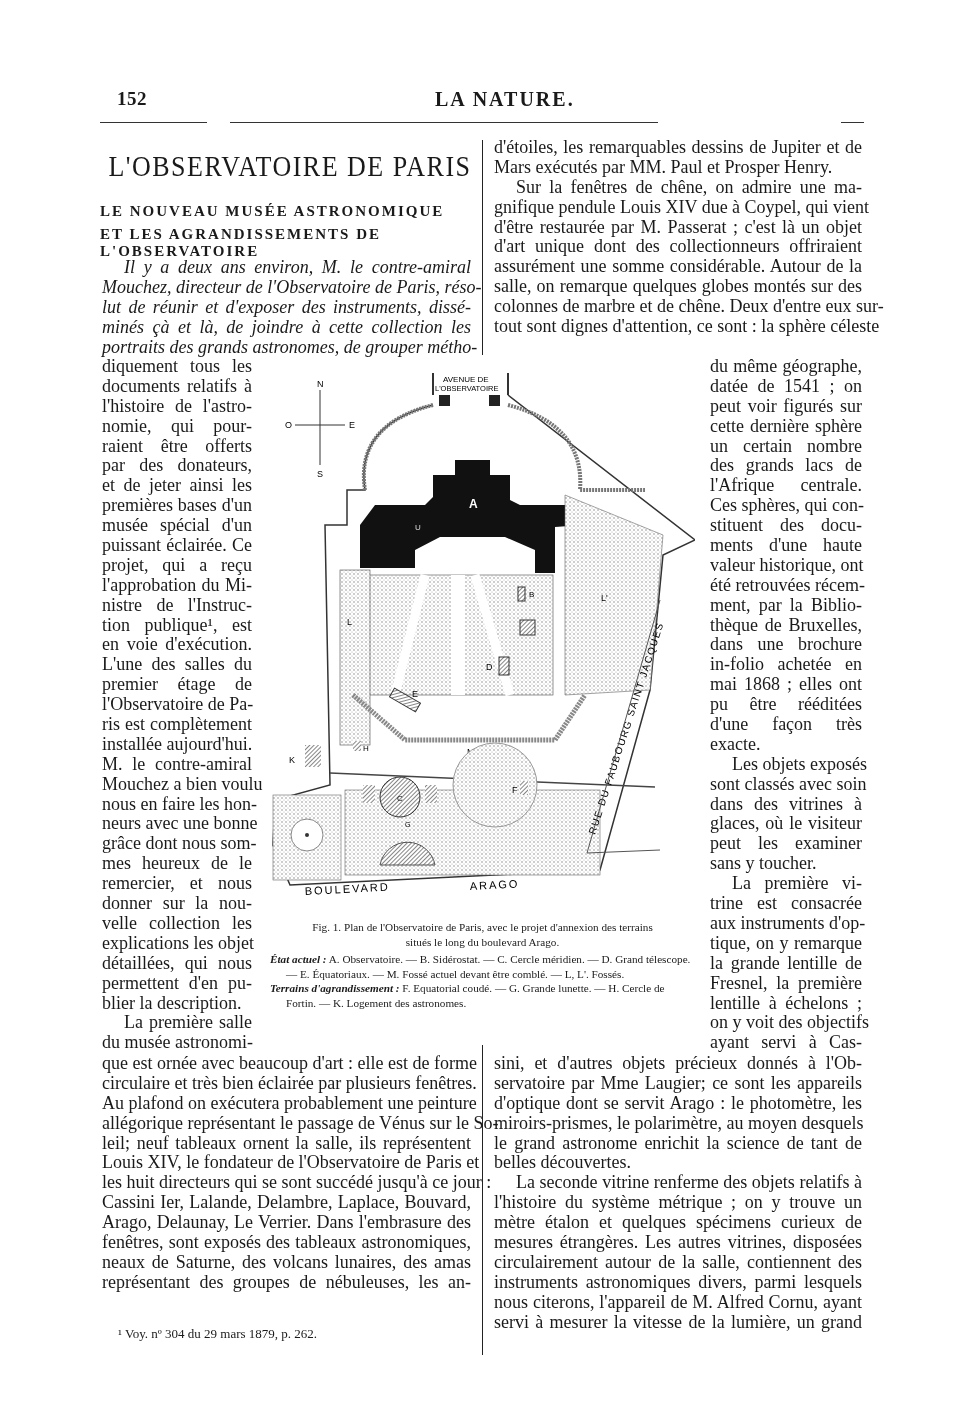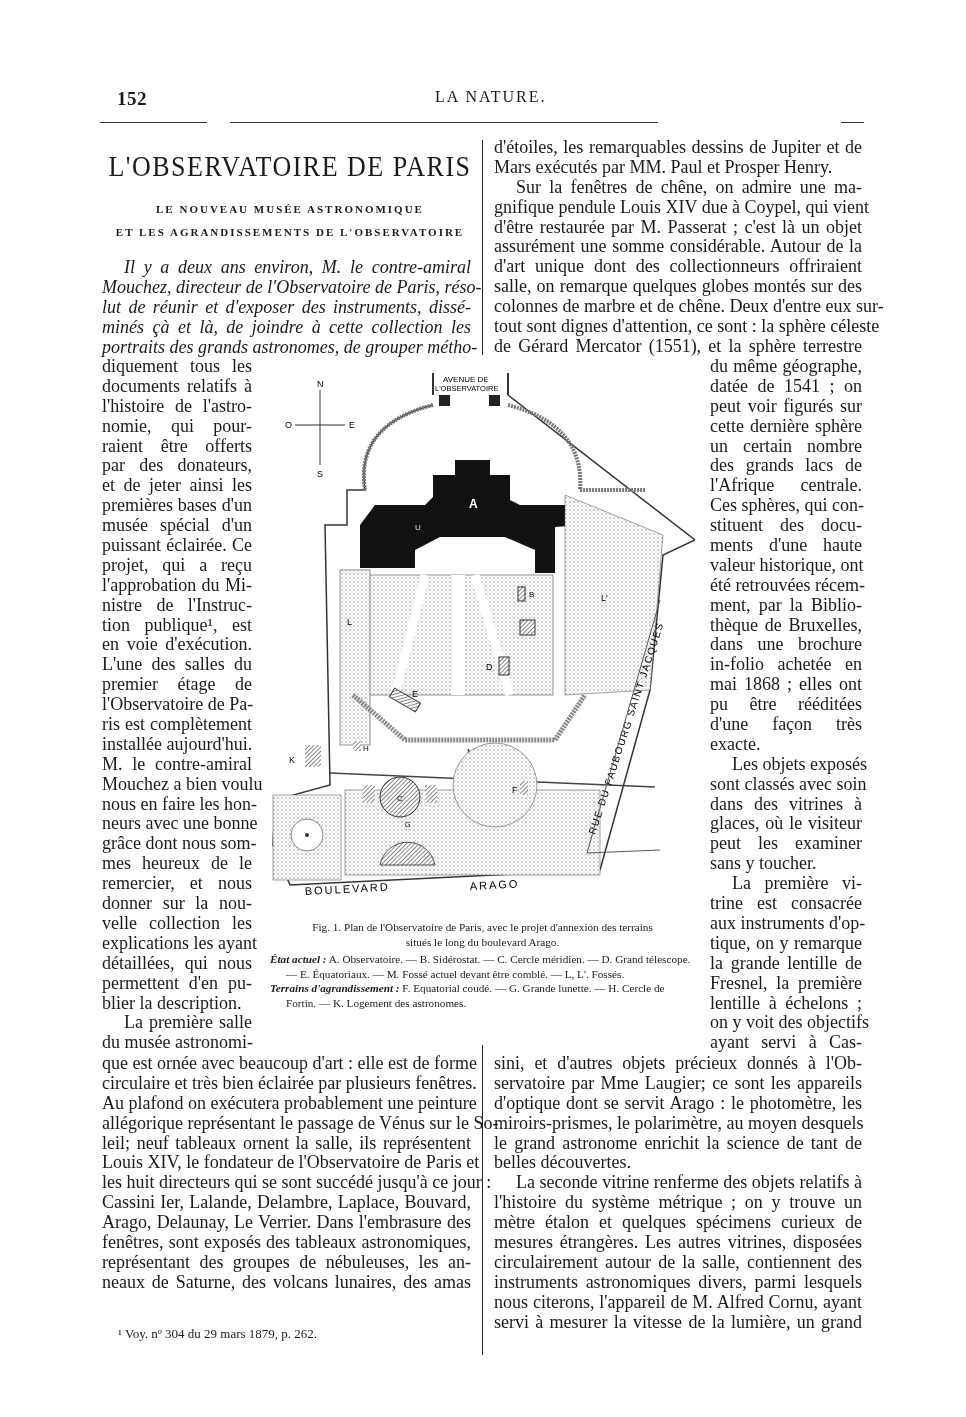--- a/index.html
+++ b/index.html
@@ -1,23 +1,23 @@
 <!DOCTYPE html>
 <html><head>
 <meta charset="utf-8">
 <style>
   html,body{margin:0;padding:0;background:#fff;}
   body{width:966px;height:1417px;position:relative;overflow:hidden;color:#1a1a1a;
        font-family:"Liberation Serif","DejaVu Serif",serif;}
   .abs{position:absolute;}
   .hdr-num{left:117px;top:88px;font-size:19px;font-weight:bold;letter-spacing:0.5px;}
-  .hdr-title{left:435px;top:88px;font-size:16px;font-weight:normal;letter-spacing:2px;}
+  .hdr-title{left:435px;top:88px;font-size:20px;font-weight:bold;letter-spacing:2px;}
   .rule{height:1px;background:#333;}
   .title{left:100px;width:380px;top:152px;text-align:center;font-size:26px;letter-spacing:1.5px;transform:scaleY(1.1);}
-  .sub{left:100px;width:380px;text-align:center;font-size:11px;font-weight:bold;letter-spacing:2px;}
+  .sub{left:100px;width:380px;font-size:15px;font-weight:bold;letter-spacing:2px;}
   .col{font-size:18px;line-height:19.9px;text-align:justify;}
   .col .ln{display:block;white-space:nowrap;text-align:justify;text-align-last:justify;height:19.9px;overflow:visible;}
   .col .ln.last{text-align-last:left;}
   .vline{width:1px;background:#222;}
   .caption{font-size:11.2px;line-height:14.6px;}
   .caption .c-center{text-align:center;}
   .caption i{font-style:italic;font-weight:bold;}
   .caption .hang{padding-left:16px;text-indent:-16px;}
   .footnote{font-size:13px;}
   svg text{font-family:"Liberation Sans","DejaVu Sans",sans-serif;}
@@ -67,55 +67,54 @@
     <span class="ln">installée aujourd'hui.</span>
     <span class="ln">M. le contre-amiral</span>
     <span class="ln">Mouchez a bien voulu</span>
     <span class="ln">nous en faire les hon-</span>
     <span class="ln">neurs avec une bonne</span>
     <span class="ln">grâce dont nous som-</span>
     <span class="ln">mes heureux de le</span>
     <span class="ln">remercier, et nous</span>
     <span class="ln">donner sur la nou-</span>
     <span class="ln">velle collection les</span>
-    <span class="ln">explications les ayant</span>
+    <span class="ln">explications les objet</span>
     <span class="ln">détaillées, qui nous</span>
     <span class="ln">permettent d'en pu-</span>
     <span class="ln last">blier la description.</span>
     <span class="ln" style="padding-left: 22px;">La première salle</span>
     <span class="ln last">du musée astronomi-</span>
   </div>
 
 <div class="abs col" style="left:102px;top:1054px;width:369px;" id="lcb">
     <span class="ln">que est ornée avec beaucoup d'art : elle est de forme</span>
     <span class="ln">circulaire et très bien éclairée par plusieurs fenêtres.</span>
     <span class="ln">Au plafond on exécutera probablement une peinture</span>
     <span class="ln">allégorique représentant le passage de Vénus sur le So-</span>
     <span class="ln">leil; neuf tableaux ornent la salle, ils représentent</span>
     <span class="ln">Louis XIV, le fondateur de l'Observatoire de Paris et</span>
     <span class="ln">les huit directeurs qui se sont succédé jusqu'à ce jour :</span>
     <span class="ln">Cassini Ier, Lalande, Delambre, Laplace, Bouvard,</span>
     <span class="ln">Arago, Delaunay, Le Verrier. Dans l'embrasure des</span>
     <span class="ln">fenêtres, sont exposés des tableaux astronomiques,</span>
+    <span class="ln">neaux de Saturne, des volcans lunaires, des amas</span>
     <span class="ln">représentant des groupes de nébuleuses, les an-</span>
-    <span class="ln">neaux de Saturne, des volcans lunaires, des amas</span>
   </div>
 
 <div class="abs col" style="left:494px;top:138px;width:368px;" id="rct">
     <span class="ln">d'étoiles, les remarquables dessins de Jupiter et de</span>
     <span class="ln last">Mars exécutés par MM. Paul et Prosper Henry.</span>
     <span class="ln" style="padding-left: 22px;">Sur la fenêtres de chêne, on admire une ma-</span>
     <span class="ln">gnifique pendule Louis XIV due à Coypel, qui vient</span>
     <span class="ln">d'être restaurée par M. Passerat ; c'est là un objet</span>
+    <span class="ln">d'art unique dont des collectionneurs offriraient</span>
     <span class="ln">assurément une somme considérable. Autour de la</span>
-    <span class="ln">d'art unique dont des collectionneurs offriraient</span>
     <span class="ln">salle, on remarque quelques globes montés sur des</span>
     <span class="ln">colonnes de marbre et de chêne. Deux d'entre eux sur-</span>
     <span class="ln">tout sont dignes d'attention, ce sont : la sphère céleste</span>
-    <span class="ln">de Gérard Mercator (1551), et la sphère terrestre</span>
   </div>
 
 <div class="abs col" style="left:710px;top:357px;width:152px;" id="rcn">
     <span class="ln">du même géographe,</span>
     <span class="ln">datée de 1541 ; on</span>
     <span class="ln">peut voir figurés sur</span>
     <span class="ln">cette dernière sphère</span>
     <span class="ln">un certain nombre</span>
     <span class="ln">des grands lacs de</span>
     <span class="ln">l'Afrique centrale.</span>

